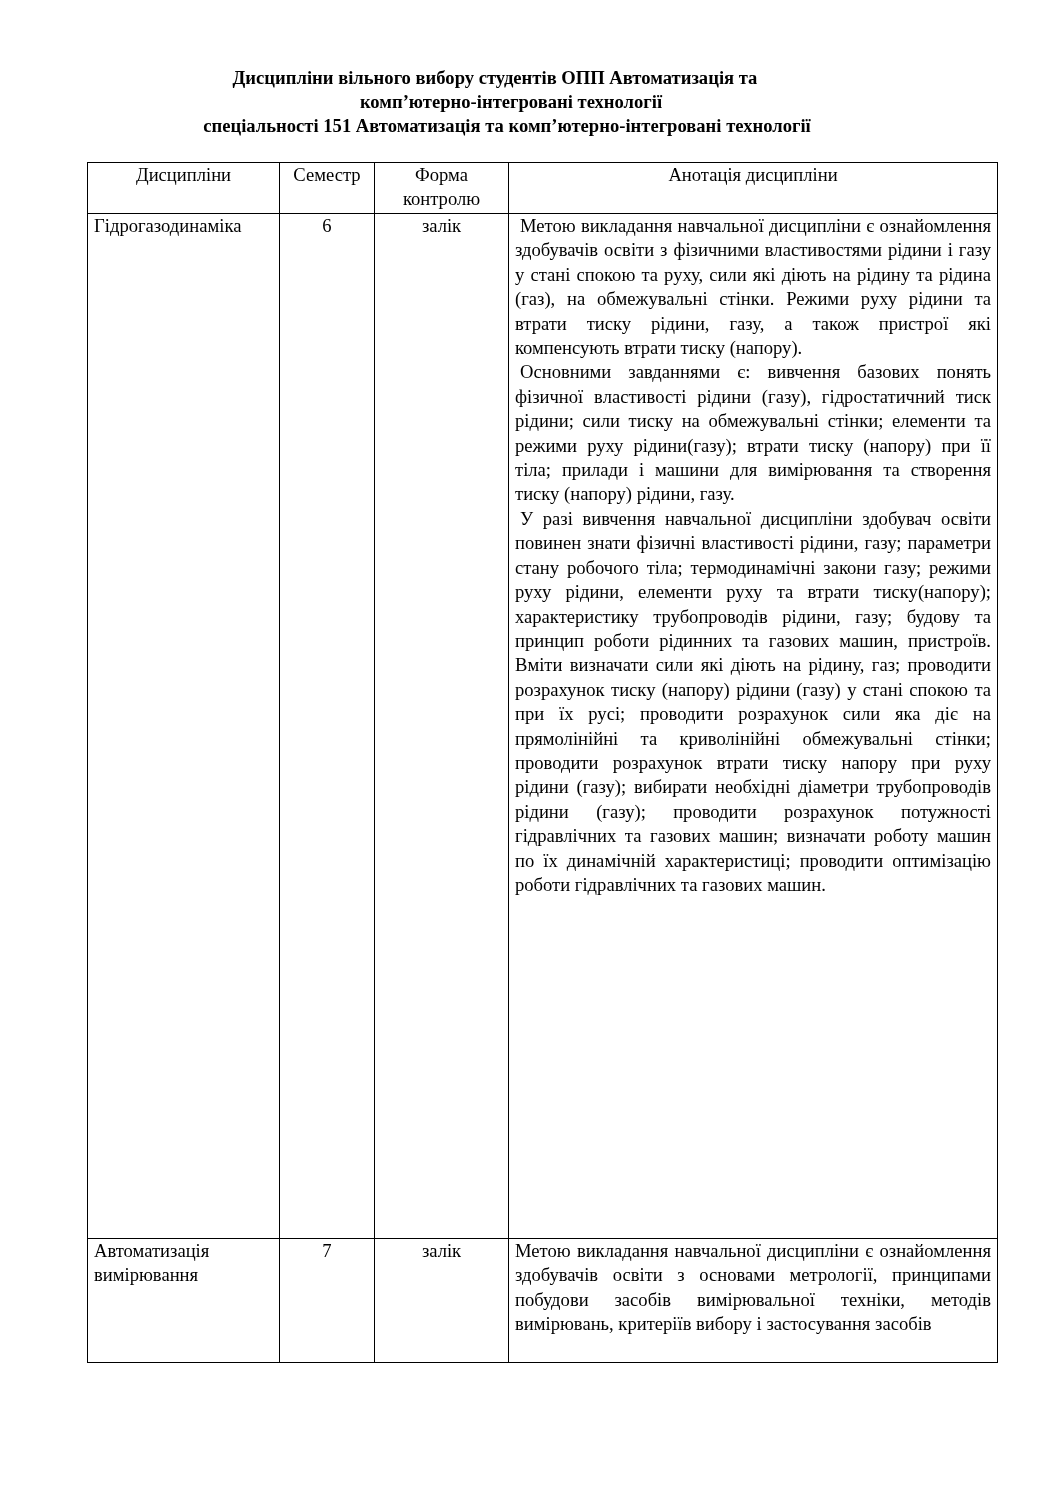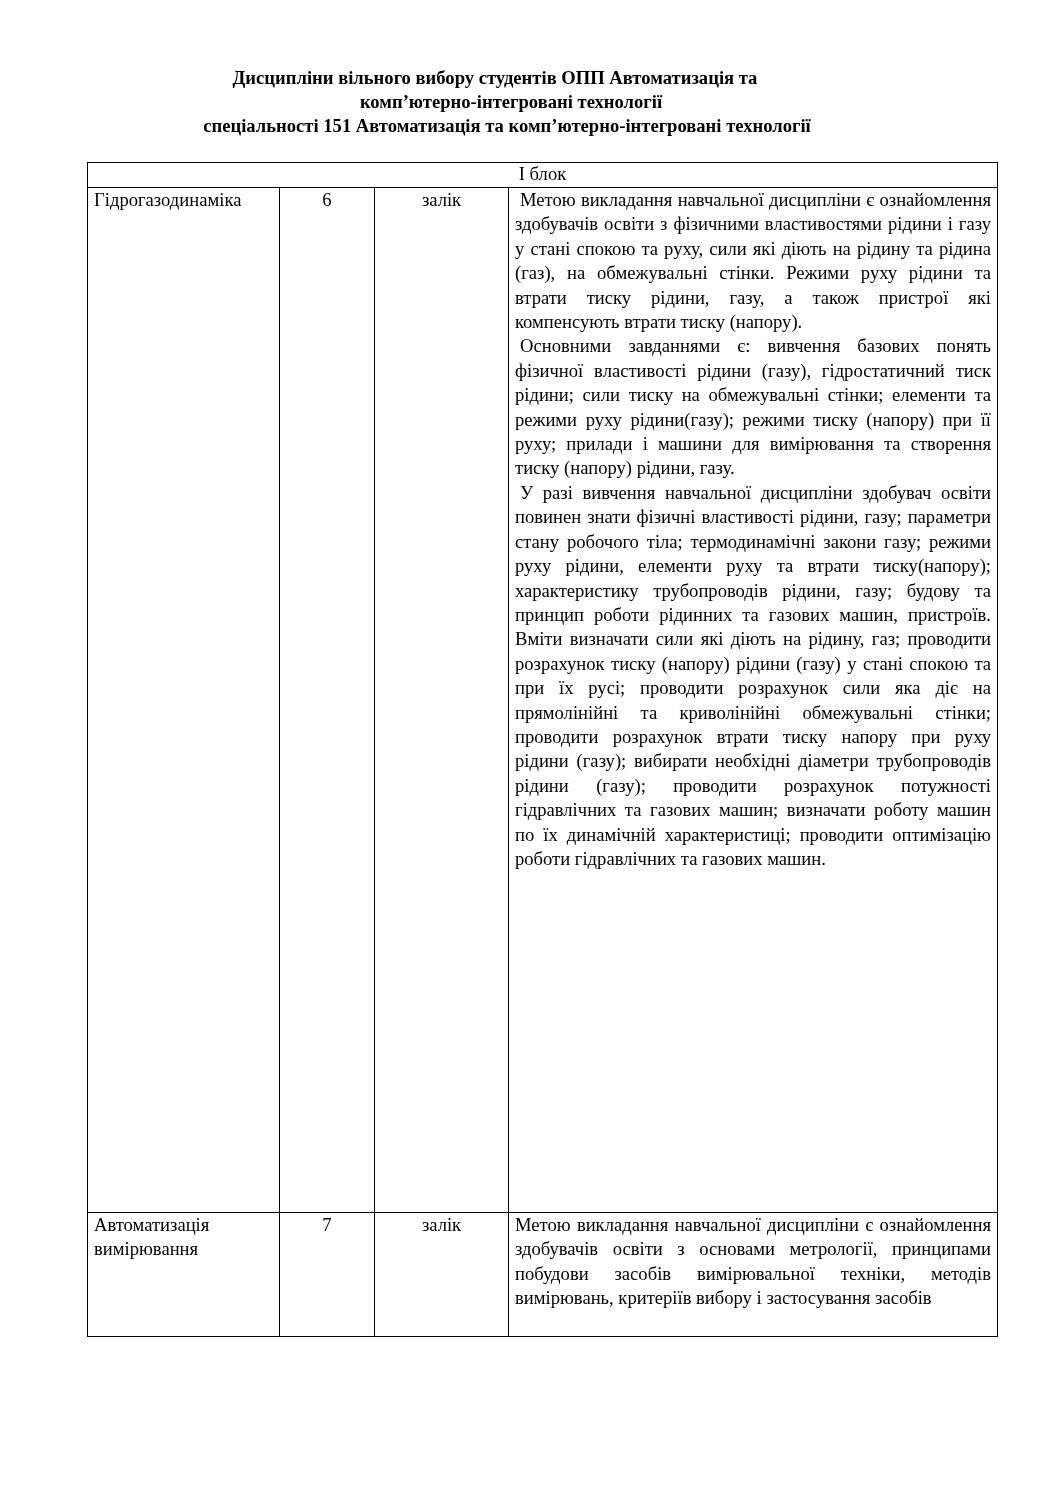--- a/index.html
+++ b/index.html
@@ -49,30 +49,33 @@
 </div>
 
 <table class="disc">
   <colgroup>
       <col class="c1">
       <col class="c2">
       <col class="c3">
       <col class="c4">
     </colgroup>
   <tbody>
-  <tr class="block-row">
-    <td colspan="4">І блок</td>
+      <tr class="hdr-row">
+    <th>Дисципліни</th>
+    <th>Семестр</th>
+    <th>Форма контролю</th>
+    <th>Анотація дисципліни</th>
   </tr>
   <tr class="row1">
     <td>Гідрогазодинаміка</td>
     <td class="center">6</td>
     <td class="center">залік</td>
     <td class="ann">
       <p>Метою викладання навчальної дисципліни є ознайомлення здобувачів освіти з фізичними властивостями рідини і газу у стані спокою та руху, сили які діють на рідину та рідина (газ), на обмежувальні стінки. Режими руху рідини та втрати тиску рідини, газу, а також пристрої які компенсують втрати тиску (напору).</p>
-      <p>Основними завданнями є: вивчення базових понять фізичної властивості рідини (газу), гідростатичний тиск рідини; сили тиску на обмежувальні стінки; елементи та режими руху рідини(газу); режими тиску (напору) при її руху; прилади і машини для вимірювання та створення тиску (напору) рідини, газу.</p>
+      <p>Основними завданнями є: вивчення базових понять фізичної властивості рідини (газу), гідростатичний тиск рідини; сили тиску на обмежувальні стінки; елементи та режими руху рідини(газу); втрати тиску (напору) при її тіла; прилади і машини для вимірювання та створення тиску (напору) рідини, газу.</p>
       <p>У разі вивчення навчальної дисципліни здобувач освіти повинен знати фізичні властивості рідини, газу; параметри стану робочого тіла; термодинамічні закони газу; режими руху рідини, елементи руху та втрати тиску(напору); характеристику трубопроводів рідини, газу; будову та принцип роботи рідинних та газових машин, пристроїв. Вміти визначати сили які діють на рідину, газ; проводити розрахунок тиску (напору) рідини (газу) у стані спокою та при їх русі; проводити розрахунок сили яка діє на прямолінійні та криволінійні обмежувальні стінки; проводити розрахунок втрати тиску напору при руху рідини (газу); вибирати необхідні діаметри трубопроводів рідини (газу); проводити розрахунок потужності гідравлічних та газових машин; визначати роботу машин по їх динамічній характеристиці; проводити оптимізацію роботи гідравлічних та газових машин.</p>
     </td>
   </tr>
   <tr class="row2">
     <td>Автоматизація вимірювання</td>
     <td class="center">7</td>
     <td class="center">залік</td>
     <td class="ann">
       <div class="clip">
         <p>Метою викладання навчальної дисципліни є ознайомлення здобувачів освіти з основами метрології, принципами побудови засобів вимірювальної техніки, методів вимірювань, критеріїв вибору і застосування засобів</p>

